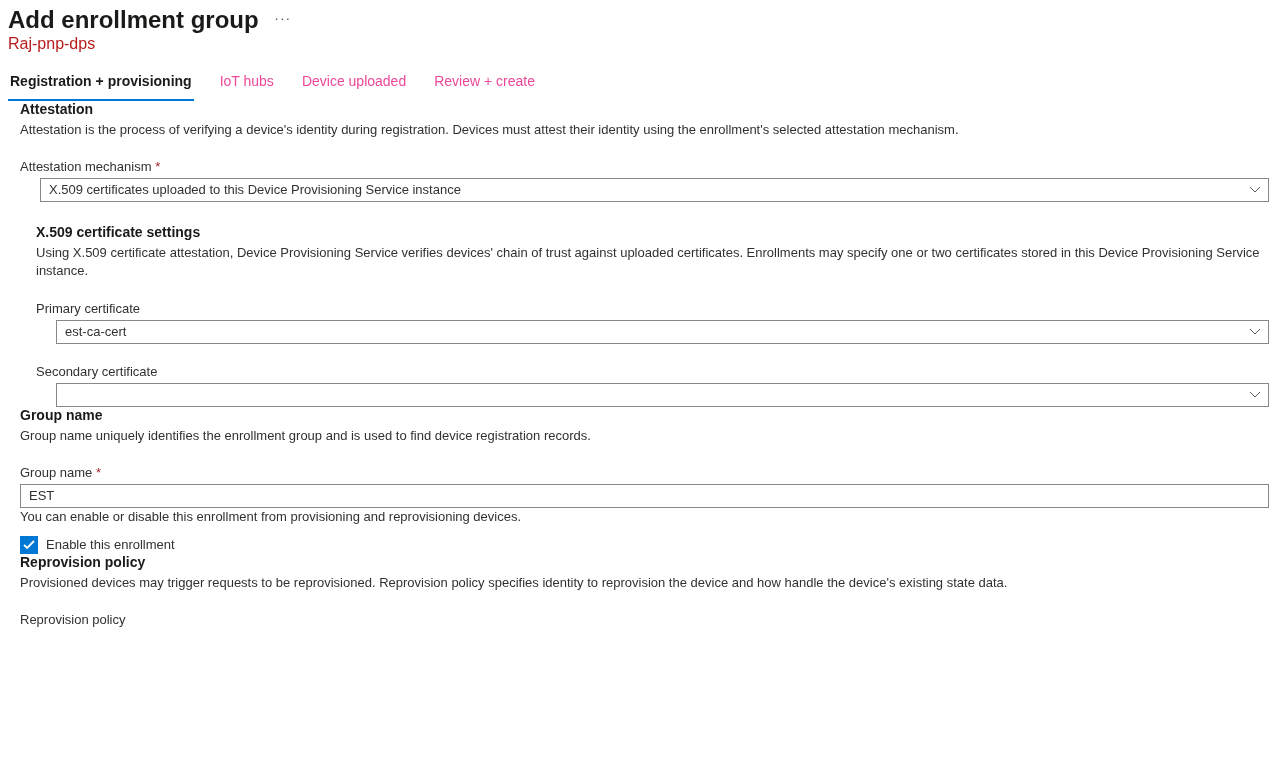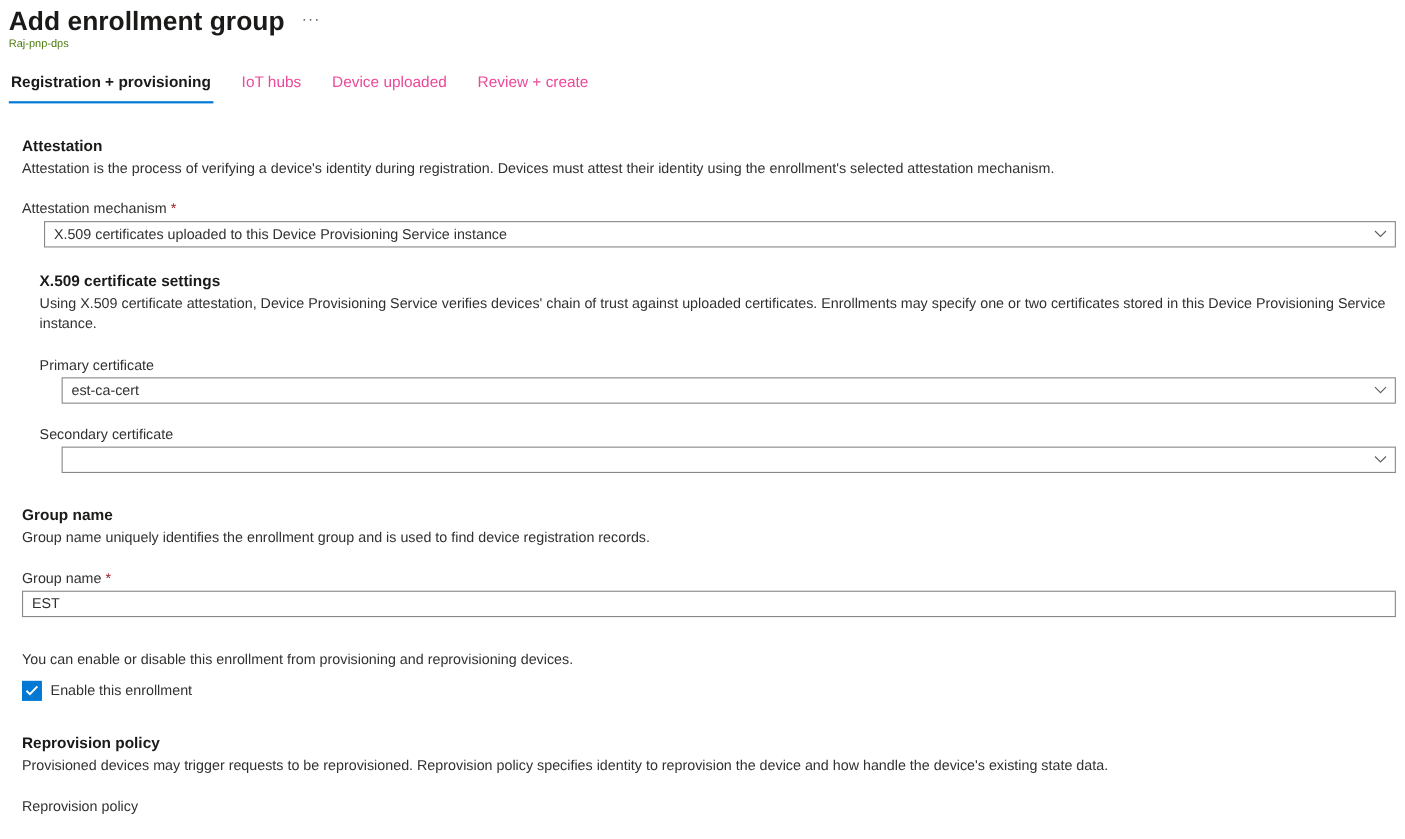--- a/index.html
+++ b/index.html
@@ -20,43 +20,43 @@
     .ellipsis-btn {
       display: inline-block;
       margin-left: 12px;
       font-size: 14px;
       color: #605e5c;
       cursor: pointer;
       vertical-align: super;
       letter-spacing: 1px;
     }
     .subtitle {
-      font-size: 10px;
-      color: #4d7c0f;
+      font-size: 16px;
+      color: #b91c1c;
       margin-top: 1px;
     }
     .tabs {
       display: flex;
       gap: 24px;
       margin-top: 14px;
       border-bottom: none;
     }
     .tab {
       font-size: 14px;
       color: #ec4899;
       padding: 6px 2px 10px 2px;
       cursor: pointer;
       border-bottom: 2px solid transparent;
     }
     .tab.active {
       font-weight: 600;
       color: #1b1a19;
       border-bottom: 2px solid #0078d4;
     }
-    .section { margin-top: 30px; padding-left: 12px; }
+    .section { padding-left: 12px; }
     .section-indent { margin-top: 22px; padding-left: 28px; }
     .section-title {
       font-size: 14px;
       font-weight: 600;
       color: #1b1a19;
       margin-bottom: 4px;
     }
     .section-desc {
       font-size: 13px;
       color: #323130;

